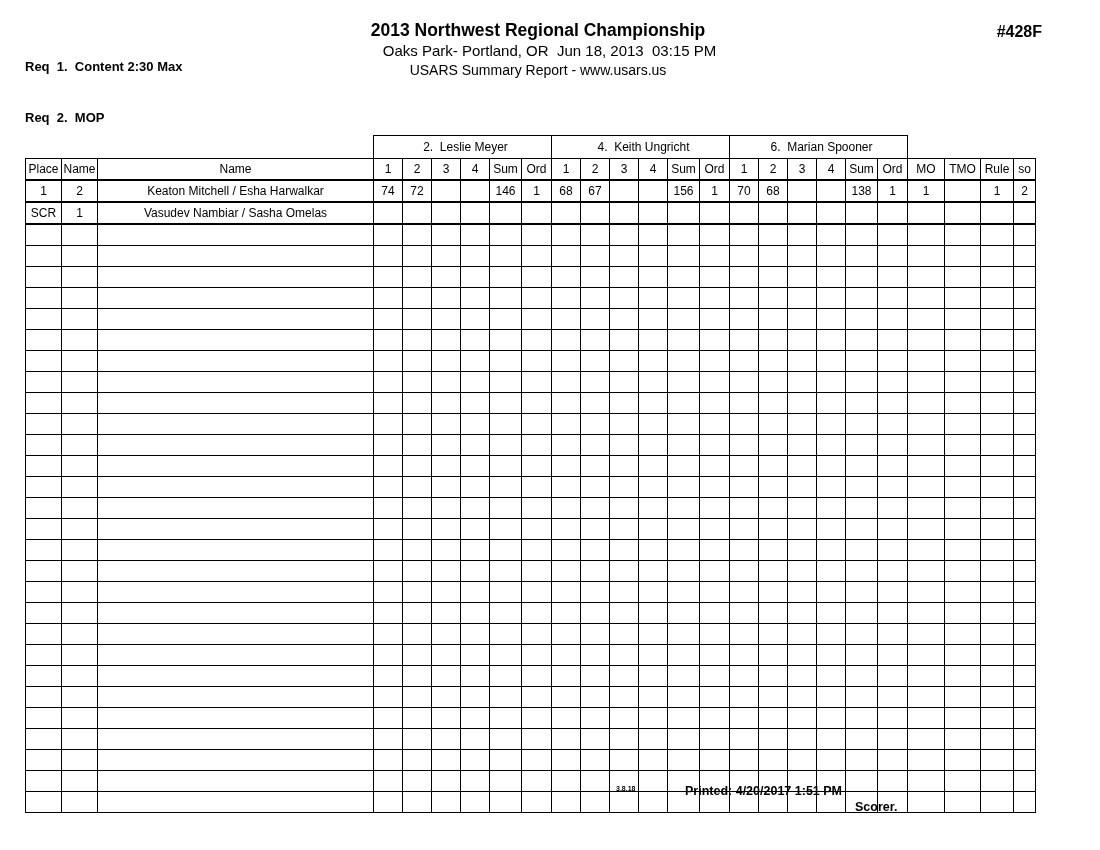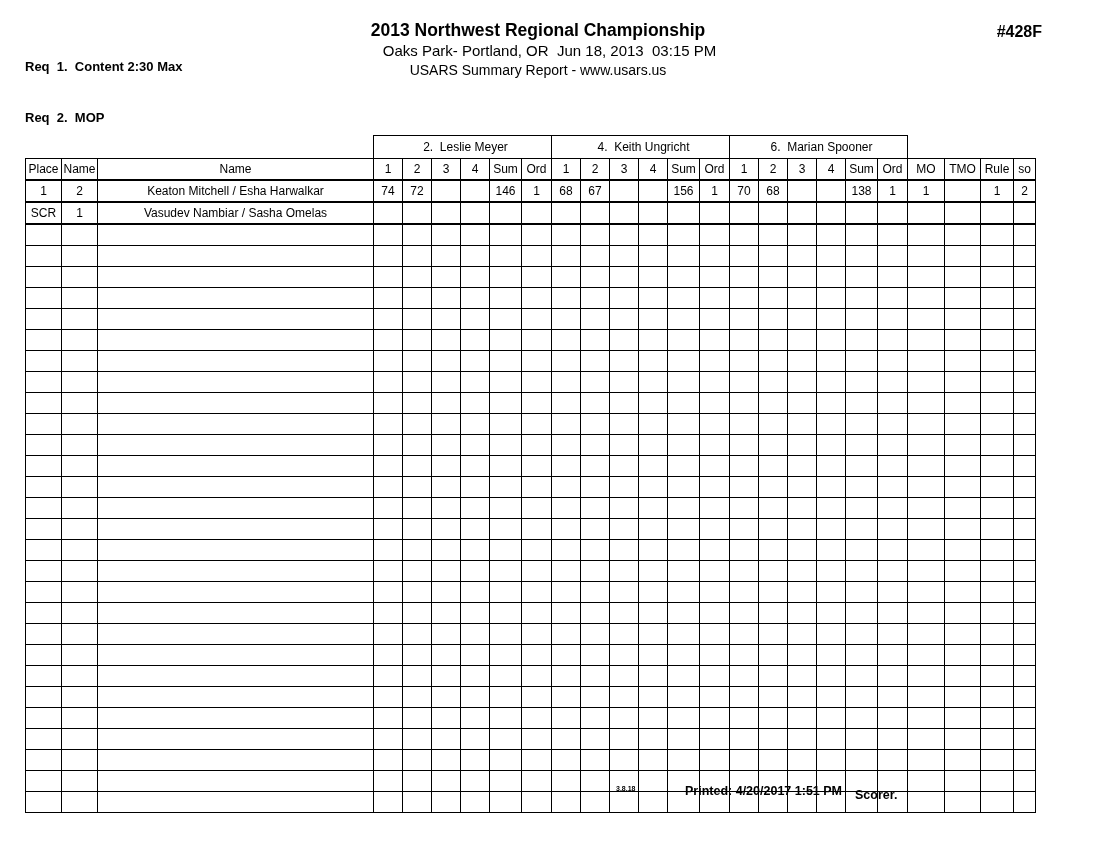--- a/index.html
+++ b/index.html
@@ -32,21 +32,21 @@
   td.place { text-align:left; padding-left:6px; font-weight:bold; font-size:13px; }
   td.cont { font-weight:bold; font-size:13px; }
   th.ord, td.ord { border-left:4px solid #000; border-right:4px solid #000; }
   td.ord { font-weight:bold; font-size:13px; }
   tr.data td { border-bottom:2px solid #000; }
 
   
   .footer { position:absolute; top:784px; left:0; width:1100px; height:20px; font-weight:bold; font-size:12.5px; }
   .ver { position:absolute; left:616px; top:1px; font-size:7px; font-weight:bold; }
   .printed { position:absolute; left:641px; top:0;padding-left:44px; }
-  .scorer { position:absolute; left:855px; top:4px;text-align:center; }
+  .scorer { position:absolute; left:855px; top:16px;text-align:center; }
 </style>
 </head>
 <body>
 
 <div class="page">
 
   <div class="req">
     <div>Req  1.  Content 2:30 Max</div>
     <div>Req  2.  MOP</div>
   </div>

